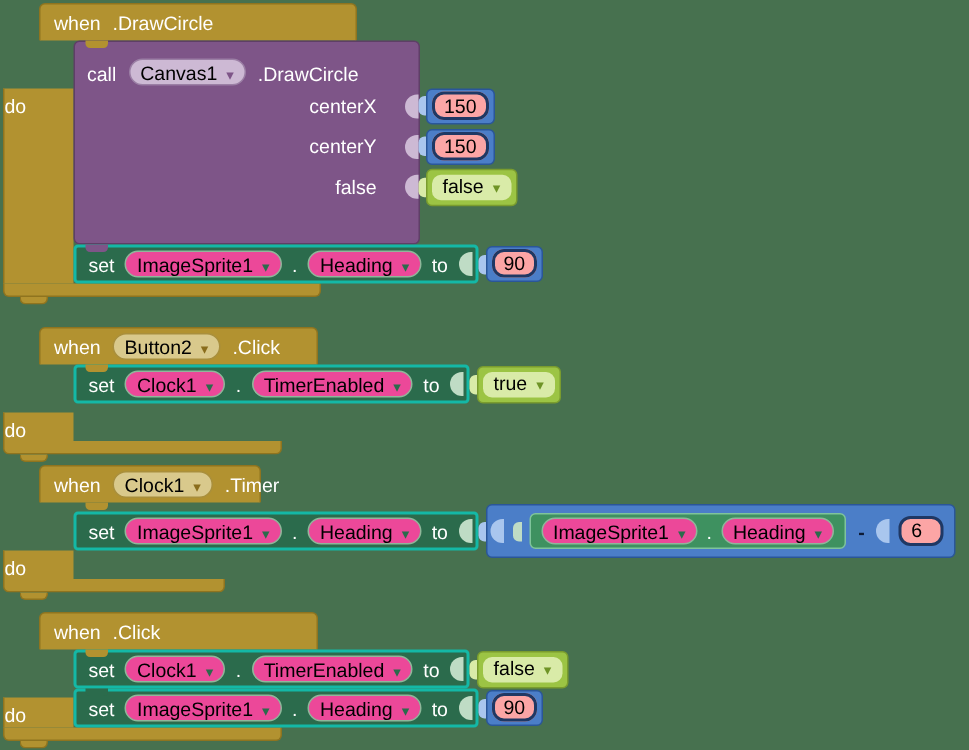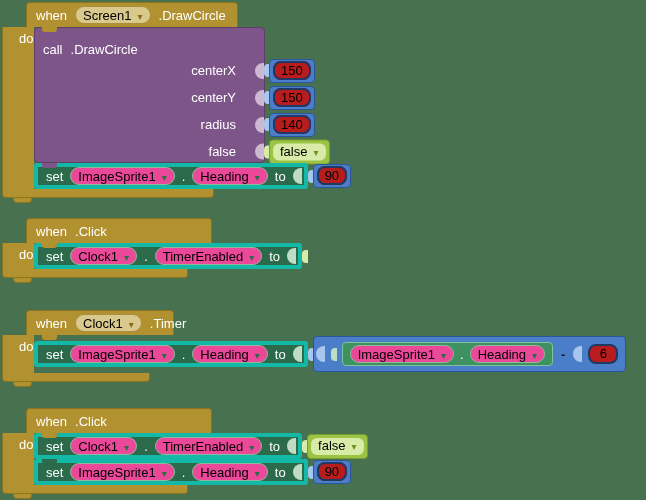--- a/index.html
+++ b/index.html
@@ -14,22 +14,22 @@
   
   .ev-header {
     background:#B29230; border:1px solid #8F741F; border-bottom:none;
     border-radius:4px 4px 0 0; height:25px;
     display:flex; align-items:center; gap:8px; padding:0 12px 0 9px;
     box-sizing:border-box;
     margin-left:24px;
   }
   .ev-body { display:flex; align-items:stretch; }
   .do-col {
-    width:32px; background:#B29230; border-left:1px solid #8F741F;
-    box-sizing:border-box; padding:4px 0 0 16px; color:#fff;
+    width:47px; background:#B29230; border-left:1px solid #8F741F;
+    box-sizing:border-box; padding:4px 0 0 0; color:#fff;margin-top:32px;
   }
   .statements { position:relative; display:flex; flex-direction:column; align-items:flex-start; }
   .ev-footer {
     background:#B29230; border:1px solid #8F741F; border-top:none;
     border-radius:0 0 4px 4px; height:9px; box-sizing:border-box;
   }
   .bump {
     width:19px; height:5px; background:#B29230; border:1px solid #8F741F; border-top:none;
     border-radius:0 0 4px 4px; margin-left:11px; box-sizing:border-box;
   }
@@ -58,38 +58,38 @@
     border:1px solid #5e3f66; border-radius:4px 4px 4px 4px;
     box-sizing:border-box; z-index:1;
   }
   .call-header { height:29px; display:flex; align-items:flex-end; gap:8px; padding:0 8px; }
   .param-row { height:27px; display:flex; align-items:center; justify-content:flex-end; padding-right:28px; position:relative; }
   .pv { position:absolute; left:220px; top:50%; transform:translateY(-50%); display:flex; align-items:center; z-index:2; }
 
   
   .stmt-row { display:flex; align-items:center; position:relative; z-index:1; }
   .set-block {
-    height:26px; background:#2B6B4C; border:4px solid #14b8a6; border-radius:3px;
+    height:26px; background:#2B6B4C; border:2px solid #14b8a6; border-radius:3px;
     display:flex; align-items:center; gap:7px; padding:0 2px 0 8px; box-sizing:border-box;
   }
 
   
   .socket { width:9px; height:16px; border-radius:8px 0 0 8px; flex:0 0 auto; }
   .socket.sage   { background:#BFDCC5; }
   .socket.purple { background:#CDB9D4; }
   .socket.blue   { background:#A9C6EE; }
   .plug { width:6px; height:13px; border-radius:4px 0 0 4px; flex:0 0 auto; margin-right:-1px; }
   .plug.blue  { background:#A9C6EE; }
   .plug.lime  { background:#D9EBA8; }
   .plug.sage  { background:#BFDCC5; }
   .num-block { background:#4B7EC8; border:1px solid #2A5699; border-radius:4px; padding:3px; }
   .num-inner {
-    background:#b91c1c; border:2px solid #1F3864; border-radius:8px;
+    background:#fca5a5; border:2px solid #1F3864; border-radius:8px;
     min-width:26px; height:16px; line-height:16px; padding:0 6px;
-    text-align:center; color:#000;
+    text-align:left; color:#000;
   }
   .logic-block { background:#9CC444; border:1px solid #7a9c2e; border-radius:4px; padding:3px; }
   .logic-inner {
     background:#D9EBA8; border-radius:6px; height:17px;
     display:flex; align-items:flex-start; gap:6px; padding:0 7px; color:#000;
   }
   .logic-inner .arr::after { content:"▾"; font-size:10px; color:#6f9426; }
 
   
   .minus-block {
@@ -103,66 +103,56 @@
   .op { color:#0d1b36; font-weight:bold; padding:0 2px; }
 
   .lbl { white-space:nowrap; }
 </style>
 </head>
 <body>
 
 <div class="group" style="top:2px;">
   <div class="ev-header" style="width:212px;">
     <span class="lbl">when</span>
-    <span class="dd dd-gold">
-      <span>Screen1</span>
-      <span class="arr"></span>
-    </span>
     <span class="lbl">.DrawCircle</span>
   </div>
   <div class="ev-body">
     <div class="do-col">
       <span>do</span>
     </div>
     <div class="statements">
       <div class="notch gold" style="top:0; left:8px;"></div>
       <div class="notch purple" style="top:136px; left:8px;"></div>
 
       <div class="call-block" style="height:136px;">
         <div class="call-header">
           <span class="lbl">call</span>
+          <span class="dd dd-purple">
+            <span>Canvas1</span>
+            <span class="arr"></span>
+          </span>
           <span class="lbl">.DrawCircle</span>
         </div>
         <div class="param-row">
           <span class="lbl">centerX</span>
           <div class="pv">
             <span class="socket purple"></span>
             <span class="plug blue"></span>
             <span class="num-block">
               <span class="num-inner">150</span>
             </span>
           </div>
         </div>
         <div class="param-row">
           <span class="lbl">centerY</span>
           <div class="pv">
             <span class="socket purple"></span>
             <span class="plug blue"></span>
             <span class="num-block">
               <span class="num-inner">150</span>
-            </span>
-          </div>
-        </div>
-        <div class="param-row">
-          <span class="lbl">radius</span>
-          <div class="pv">
-            <span class="socket purple"></span>
-            <span class="plug blue"></span>
-            <span class="num-block">
-              <span class="num-inner">140</span>
             </span>
           </div>
         </div>
         <div class="param-row">
           <span class="lbl">false</span>
           <div class="pv">
             <span class="socket purple"></span>
             <span class="plug lime"></span>
             <span class="logic-block">
               <span class="logic-inner">
@@ -196,20 +186,24 @@
       </div>
     </div>
   </div>
   <div class="ev-footer" style="width:212px;"></div>
   <div class="bump"></div>
 </div>
 
 <div class="group" style="top:218px;">
   <div class="ev-header" style="width:186px;">
     <span class="lbl">when</span>
+    <span class="dd dd-gold">
+      <span>Button2</span>
+      <span class="arr"></span>
+    </span>
     <span class="lbl">.Click</span>
   </div>
   <div class="ev-body">
     <div class="do-col">
       <span>do</span>
     </div>
     <div class="statements">
       <div class="notch gold" style="top:0; left:8px;"></div>
       <div class="stmt-row">
         <div class="set-block">
@@ -220,20 +214,26 @@
           </span>
           <span class="lbl">.</span>
           <span class="dd dd-sage">
             <span>TimerEnabled</span>
             <span class="arr"></span>
           </span>
           <span class="lbl">to</span>
           <span class="socket sage"></span>
         </div>
         <span class="plug lime"></span>
+        <span class="logic-block">
+          <span class="logic-inner">
+            <span>true</span>
+            <span class="arr"></span>
+          </span>
+        </span>
       </div>
     </div>
   </div>
   <div class="ev-footer" style="width:186px;"></div>
   <div class="bump"></div>
 </div>
 
 <div class="group" style="top:310px;">
   <div class="ev-header" style="width:148px;">
     <span class="lbl">when</span>

